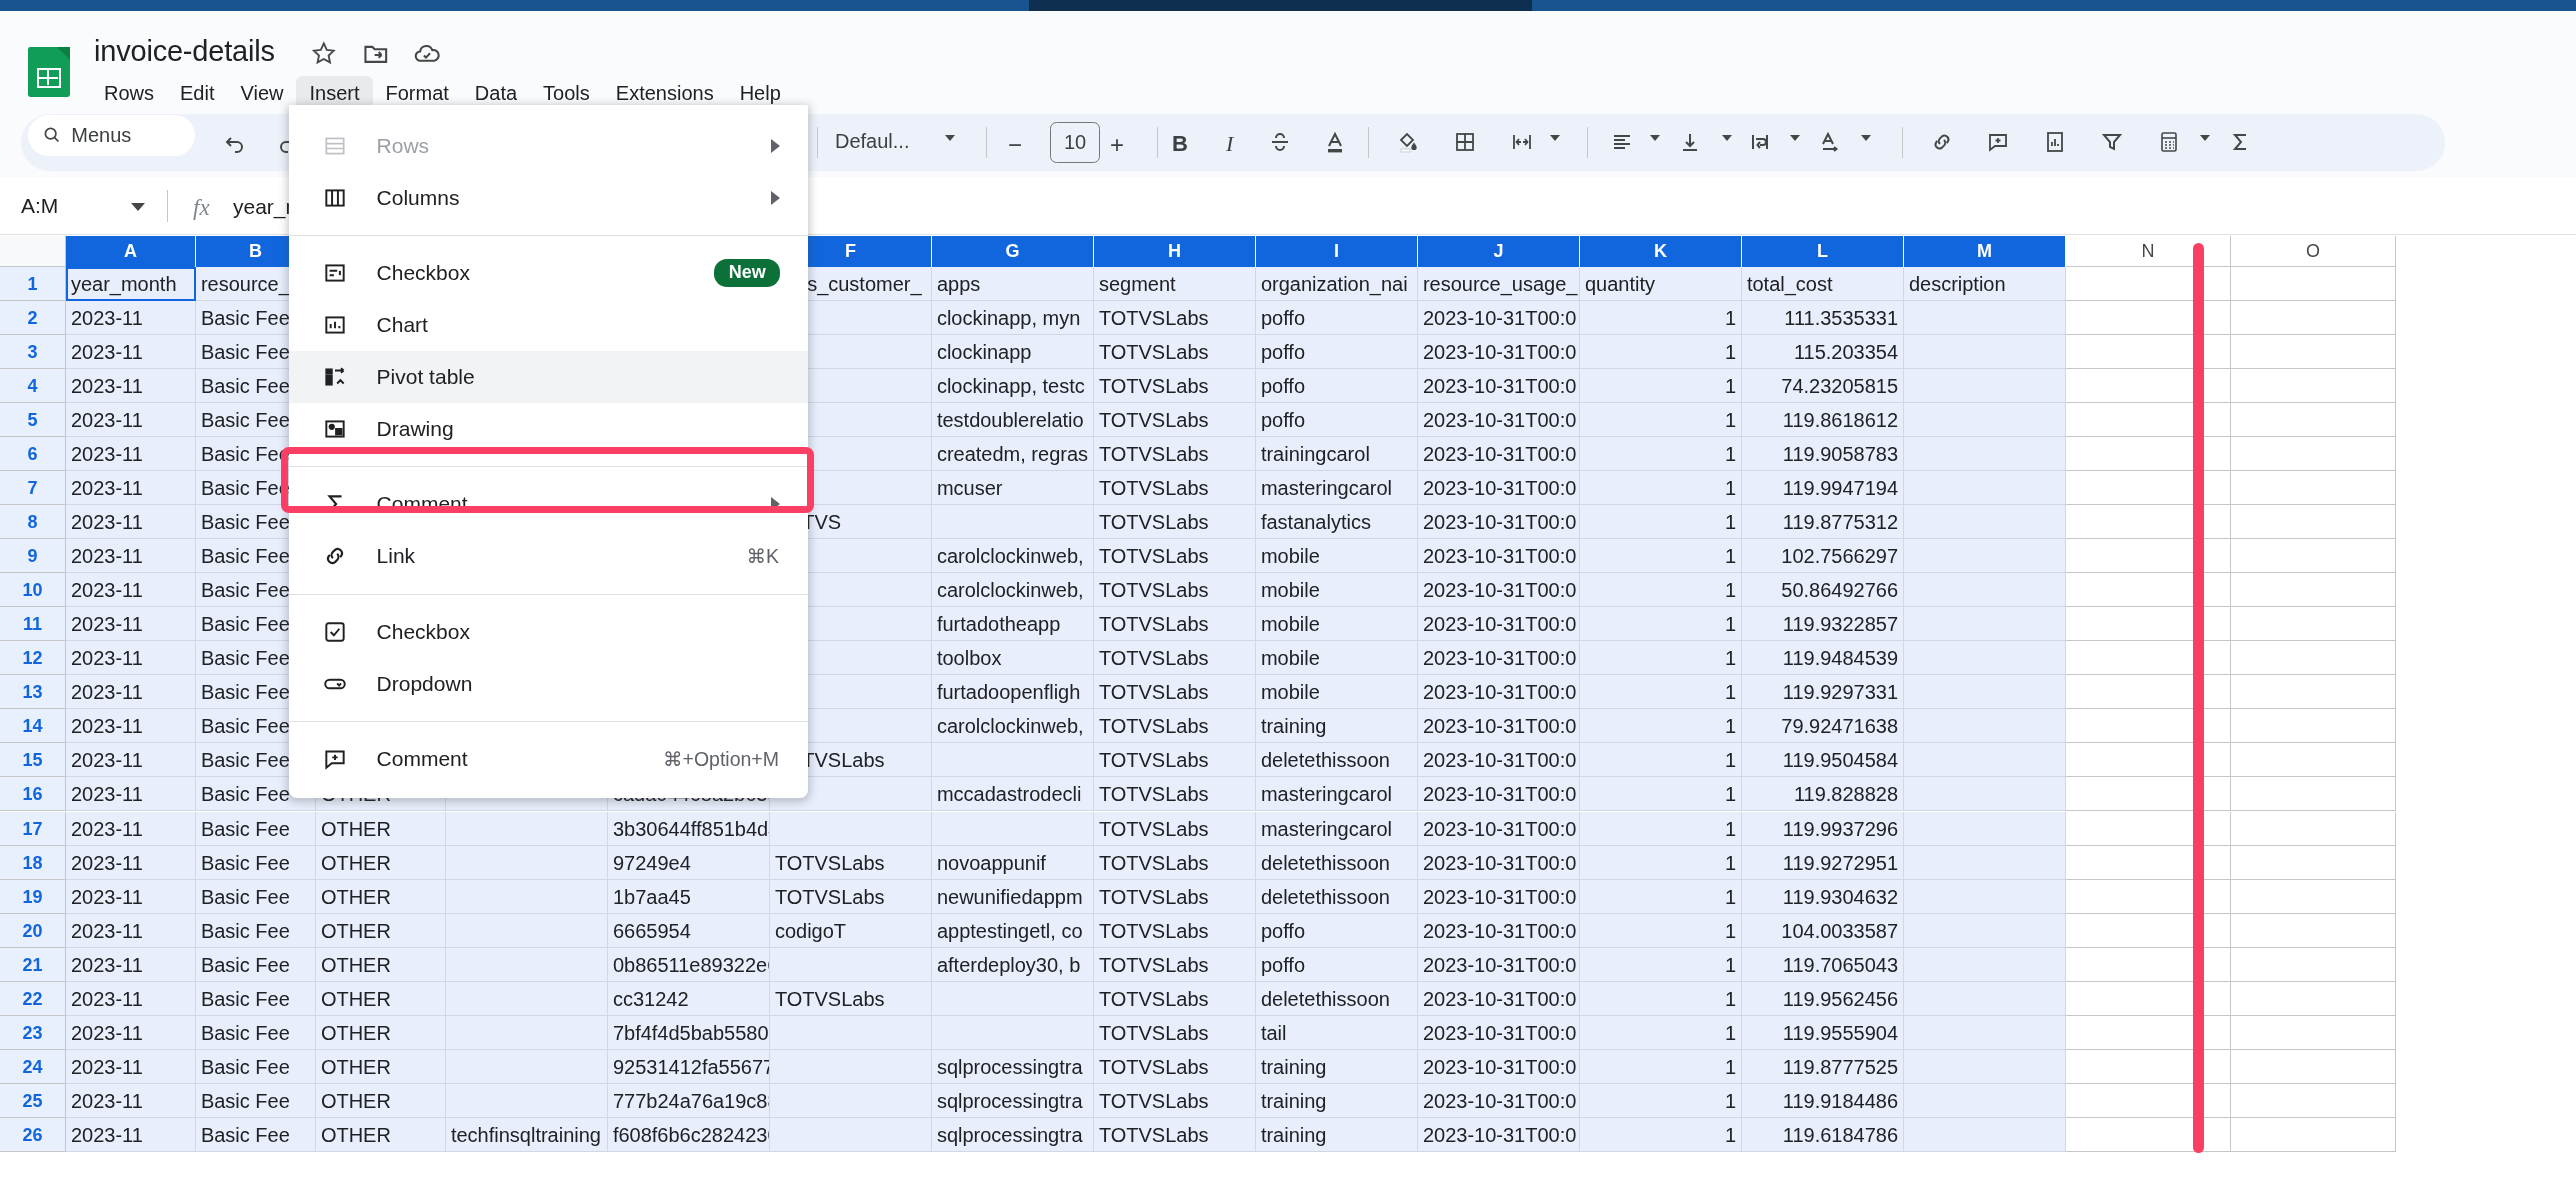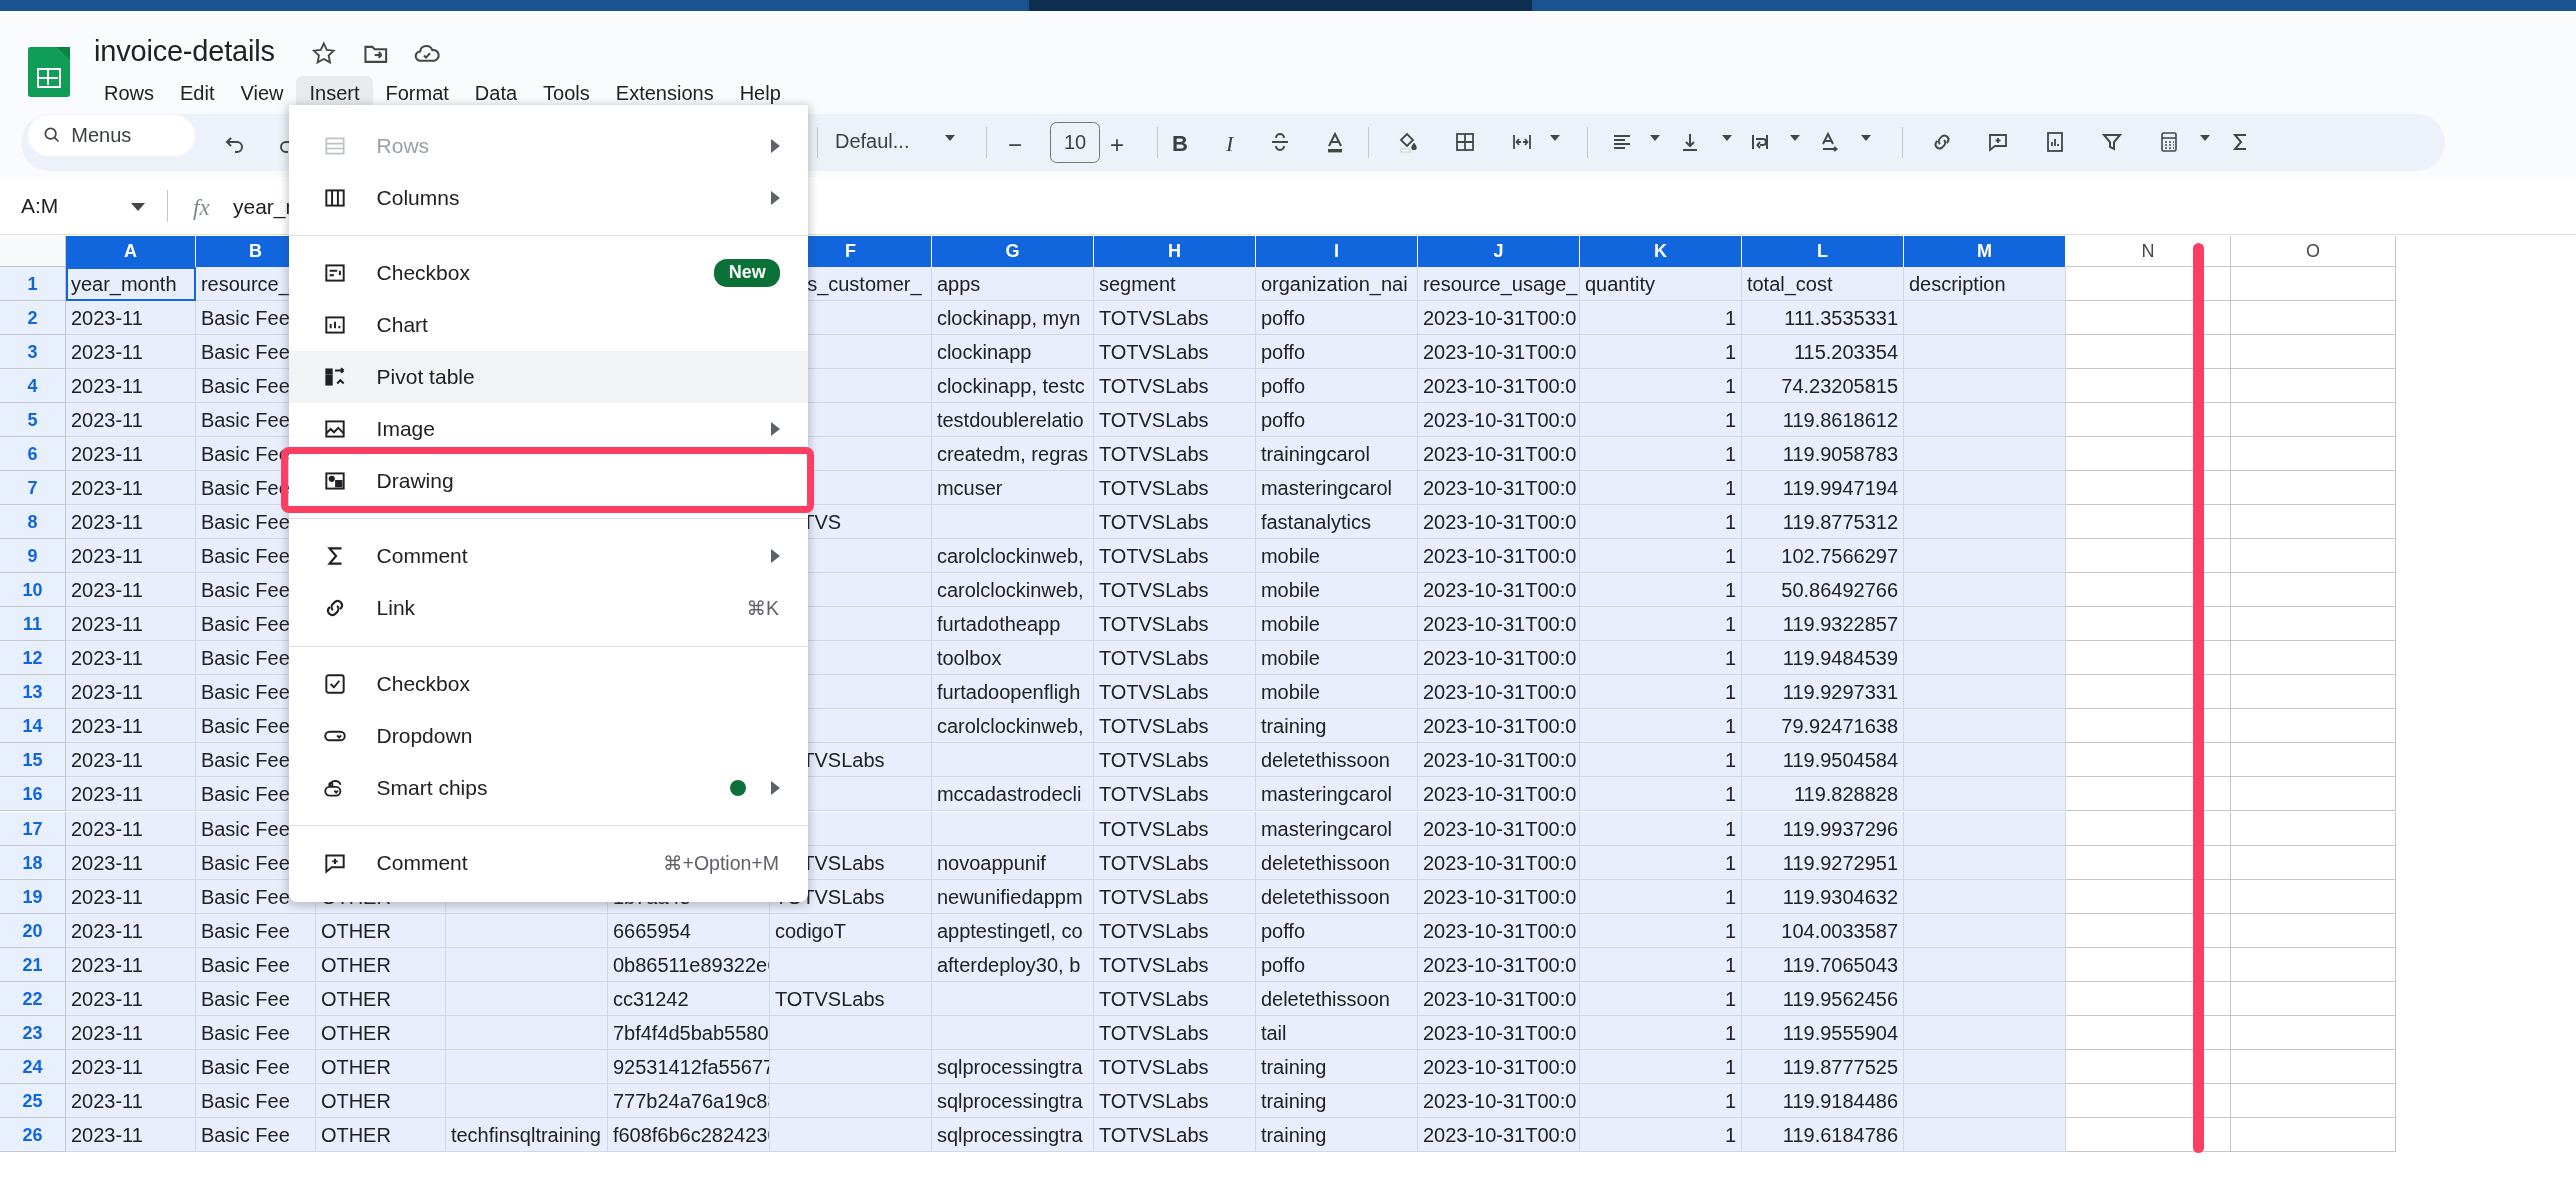--- a/index.html
+++ b/index.html
@@ -492,30 +492,20 @@
             <path d="M12 6h8M20 6l-2.5-2M20 6l-2.5 2"></path>
             <path d="M14 18l3-3 3 3"></path>
           </svg>
         </span>
         <span class="mlabel">Pivot table</span>
       </div>
       <div class="menu-item">
         <span class="mic">
           <svg viewBox="0 0 24 24" fill="none" stroke="currentColor" stroke-width="1.8">
             <rect x="4" y="5" width="16" height="14"></rect>
-            <path d="M4 16l4-4 3 3 4-4 5 5"></path>
-          </svg>
-        </span>
-        <span class="mlabel">Image</span>
-        <span class="marrow"></span>
-      </div>
-      <div class="menu-item">
-        <span class="mic">
-          <svg viewBox="0 0 24 24" fill="none" stroke="currentColor" stroke-width="1.8">
-            <rect x="4" y="5" width="16" height="14"></rect>
             <circle cx="9" cy="10" r="2" fill="currentColor"></circle>
             <rect x="13" y="12" width="5" height="5" fill="currentColor"></rect>
           </svg>
         </span>
         <span class="mlabel">Drawing</span>
       </div>
       <div class="menu-sep"></div>
       <div class="menu-item">
         <span class="mic">
           <svg viewBox="0 0 24 24" fill="none" stroke="currentColor" stroke-width="2">
@@ -547,33 +537,20 @@
       </div>
       <div class="menu-item">
         <span class="mic">
           <svg viewBox="0 0 24 24" fill="none" stroke="currentColor" stroke-width="1.8">
             <rect x="3" y="8" width="18" height="8" rx="4"></rect>
             <path d="M14 11.5l1.8 2 1.8-2"></path>
           </svg>
         </span>
         <span class="mlabel">Dropdown</span>
       </div>
-      <div class="menu-item">
-        <span class="mic">
-          <svg viewBox="0 0 24 24" fill="none" stroke="currentColor" stroke-width="1.7">
-            <rect x="3" y="11" width="14" height="8" rx="4"></rect>
-            <path d="M11.5 14.5l1.6 1.8 1.6-1.8"></path>
-            <path d="M7 10.5c0-2.8 2.3-5 5.2-5 2.3 0 4.3 1.5 4.9 3.6"></path>
-            <circle cx="8.2" cy="8.8" r="1.5"></circle>
-          </svg>
-        </span>
-        <span class="mlabel">Smart chips</span>
-        <span class="green-dot"></span>
-        <span class="marrow"></span>
-      </div>
       <div class="menu-sep"></div>
       <div class="menu-item">
         <span class="mic">
           <svg viewBox="0 0 24 24" fill="none" stroke="currentColor" stroke-width="1.8">
             <path d="M4 5h16v11H9l-5 4z"></path>
             <path d="M12 8v5M9.5 10.5h5"></path>
           </svg>
         </span>
         <span class="mlabel">Comment</span>
         <span class="maccel">⌘+Option+M</span>

